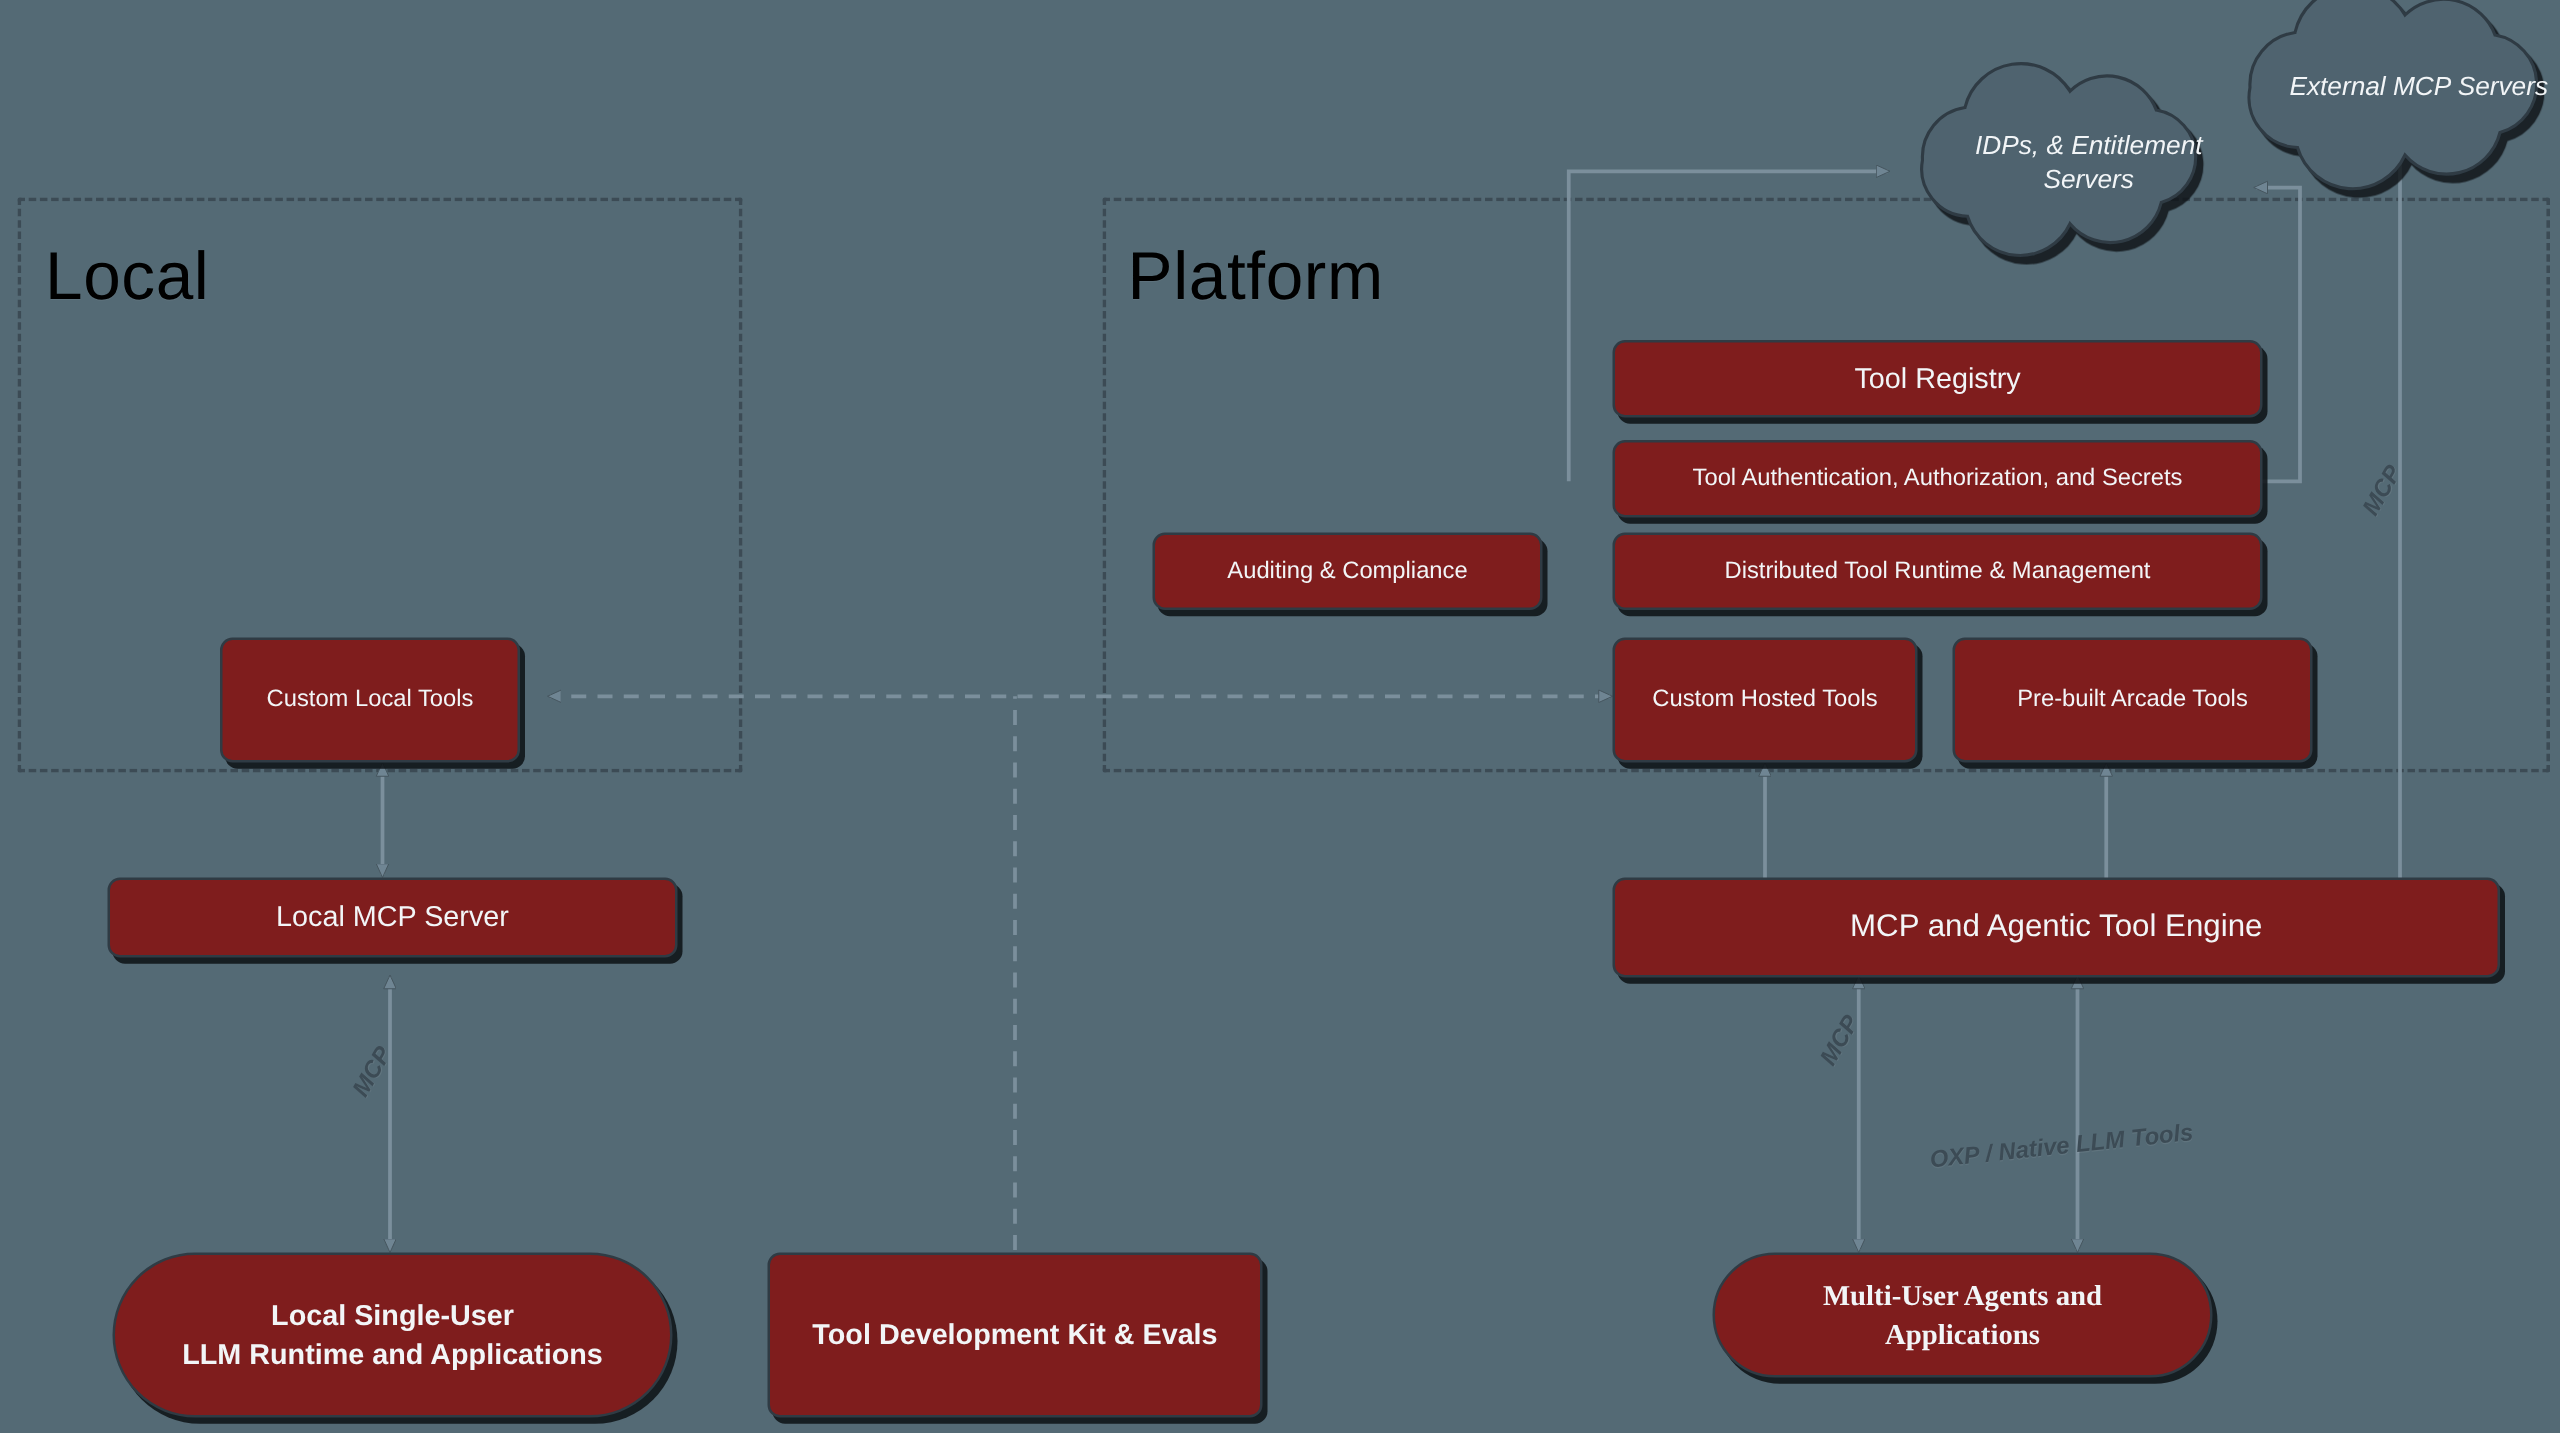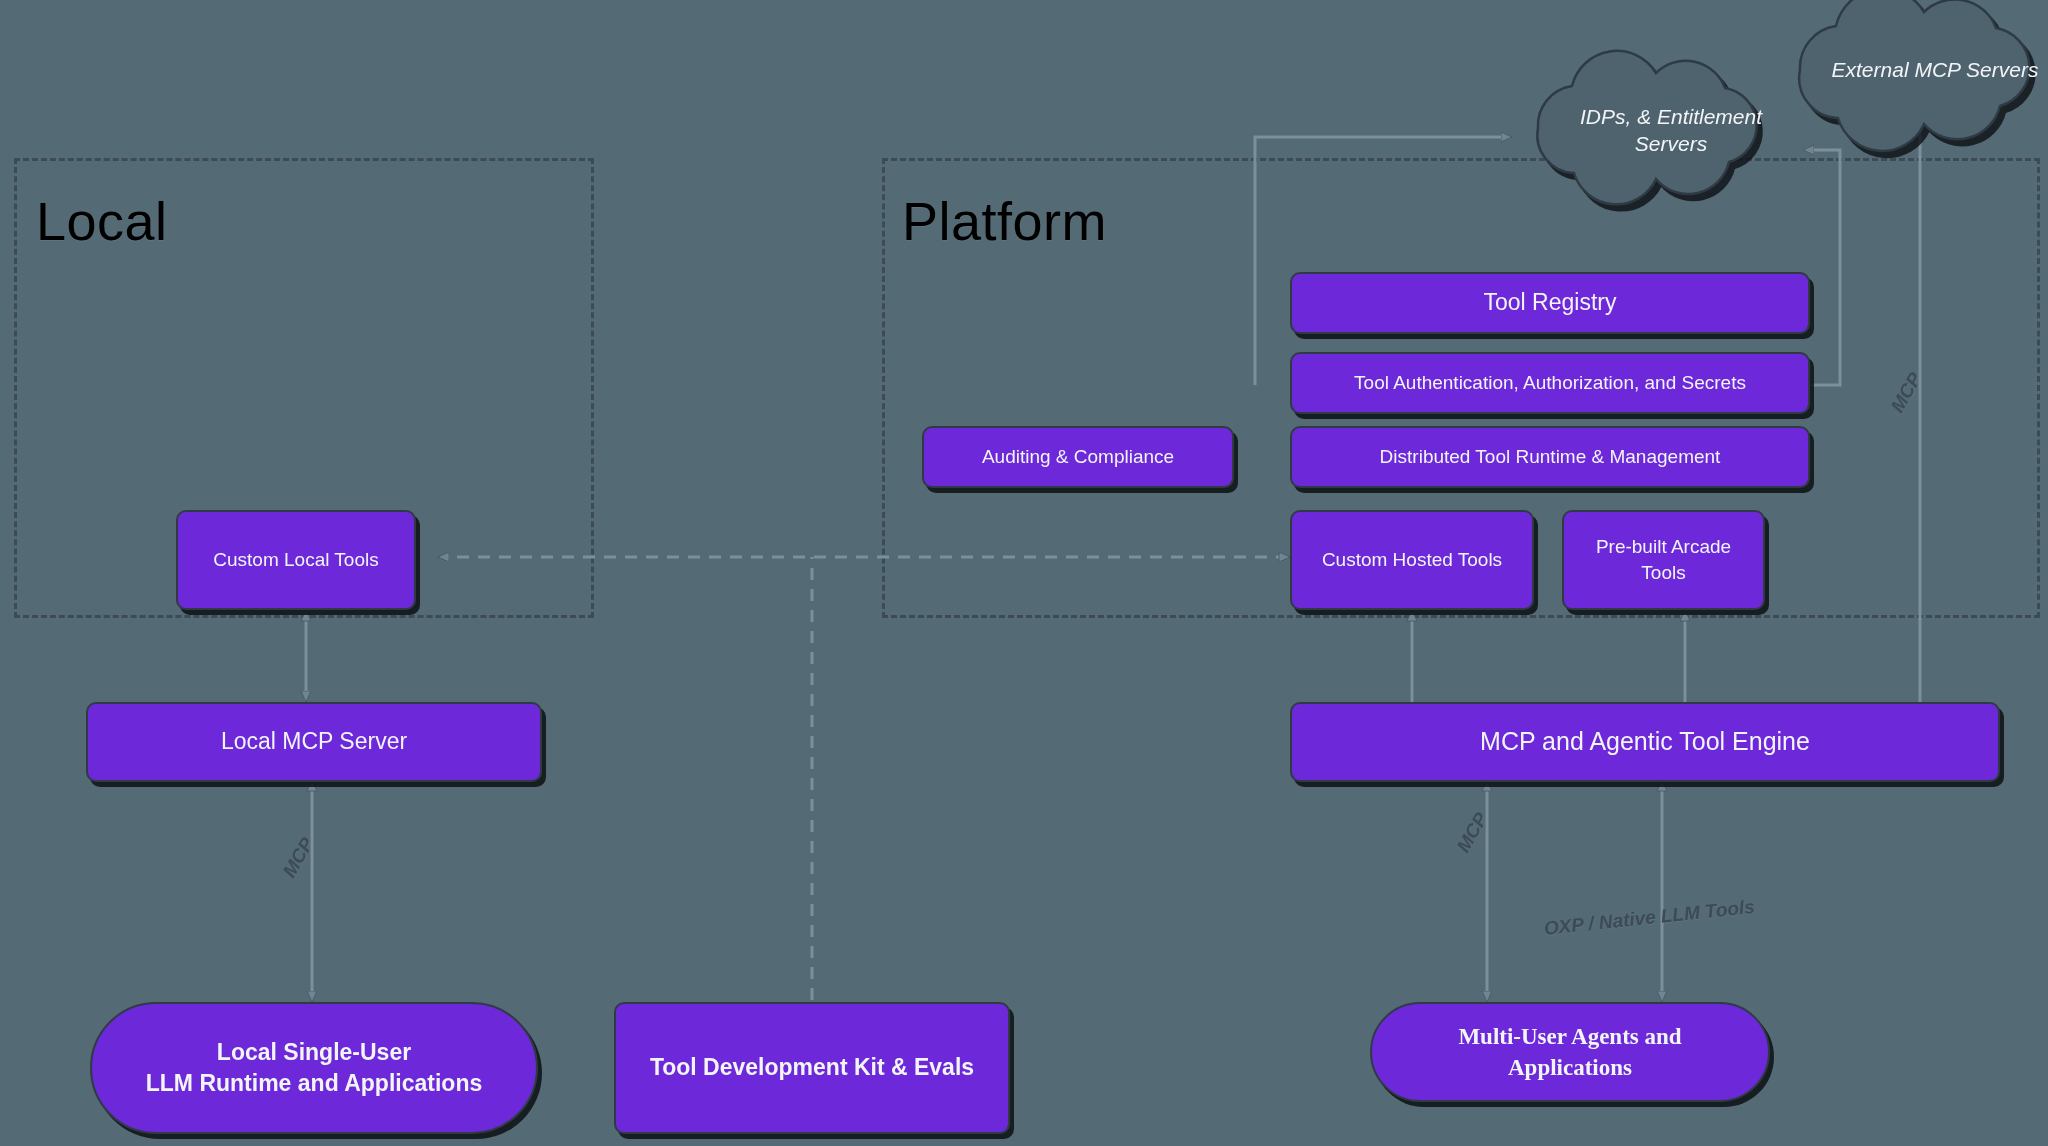--- a/index.html
+++ b/index.html
@@ -27,26 +27,26 @@
     color:#000000;
     letter-spacing:0.5px;
     text-shadow:0 1px 0 rgba(255,255,255,.06);
     white-space:nowrap;
   }
 
   
   .node{
     position:absolute;
     box-sizing:border-box;
-    background:#6d28d9;
+    background:#7f1d1d;
     border:2px solid #2f3b44;
     border-radius:10px;
     box-shadow:4px 5px 0 rgba(12,16,20,.85);
     display:flex;align-items:center;justify-content:center;
-    text-align:center;
+    text-align:right;
     color:#f2f5f7;
     font-size:19px;
     line-height:1.35;
     padding:4px 18px;
   }
   .node.big{font-size:23px;}
   .node.bold{font-weight:bold;font-size:23px;}
   .node.pill{border-radius:999px;}
 
   
@@ -147,41 +147,41 @@
   <div class="cloud" style="left:1800px;top:20px;width:270px;height:100px;">
     <span class="cloud-label">External MCP Servers</span>
   </div>
 
   <div class="cloud" style="left:1546px;top:80px;width:250px;height:100px;">
     <span class="cloud-label">IDPs, &amp; Entitlement Servers</span>
   </div>
 
   <div class="node" style="left:176px;top:510px;width:240px;height:100px;">Custom Local Tools</div>
 
-  <div class="node" style="left:86px;top:702px;width:456px;height:80px;font-size:23px;">Local MCP Server</div>
+  <div class="node" style="left:86px;top:702px;width:456px;height:64px;font-size:23px;">Local MCP Server</div>
 
   <div class="node pill bold" style="left:90px;top:1002px;width:448px;height:132px;flex-direction:column;">
     <span>Local Single-User</span>
     <span>LLM Runtime and Applications</span>
   </div>
 
   <div class="node bold" style="left:614px;top:1002px;width:396px;height:132px;">Tool Development Kit &amp; Evals</div>
 
 
   <div class="node" style="left:922px;top:426px;width:312px;height:62px;">Auditing &amp; Compliance</div>
 
   <div class="node big" style="left:1290px;top:272px;width:520px;height:62px;">Tool Registry</div>
 
   <div class="node" style="left:1290px;top:426px;width:520px;height:62px;">Distributed Tool Runtime &amp; Management</div>
 
   <div class="node" style="left:1290px;top:352px;width:520px;height:62px;">Tool Authentication, Authorization, and Secrets</div>
 
   <div class="node" style="left:1290px;top:510px;width:244px;height:100px;">Custom Hosted Tools</div>
 
-  <div class="node" style="left:1562px;top:510px;width:203px;height:100px;">Pre-built Arcade Tools</div>
+  <div class="node" style="left:1562px;top:510px;width:288px;height:100px;">Pre-built Arcade Tools</div>
 
   <div class="node" style="left:1290px;top:702px;width:710px;height:80px;font-size:25px;">MCP and Agentic Tool Engine</div>
 
   <div class="node pill bold" style="left:1370px;top:1002px;width:400px;height:100px;flex-direction:column;font-family:Liberation Serif, serif;">
     <span>Multi-User Agents and</span>
     <span>Applications</span>
   </div>
 
   <div class="edge-label" style="left:288px;top:865px;transform:rotate(-60deg);transform-origin:left center;">MCP</div>
 

